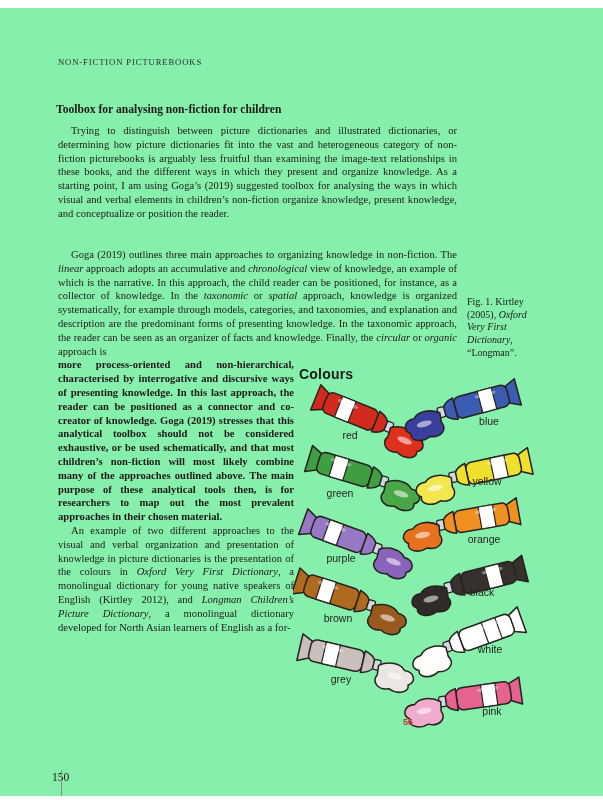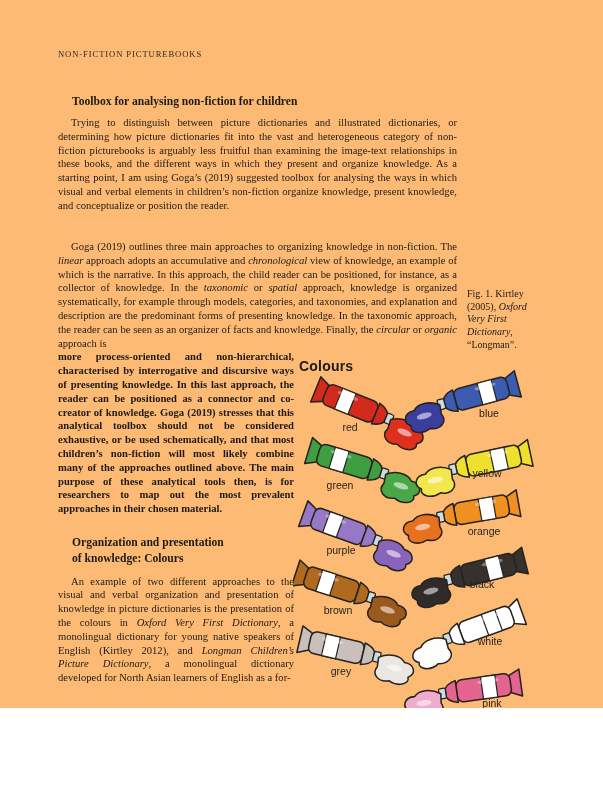--- a/index.html
+++ b/index.html
@@ -1,27 +1,27 @@
 <!DOCTYPE html>
 <html><head>
 <meta charset="utf-8">
 <style>
   * { margin:0; padding:0; box-sizing:border-box; }
   html,body { background:#ffffff; }
   .page {
-    position:relative; width:603px; height:708px; margin:0 auto;
-    background:#fdba74; overflow:hidden;
+    position:relative; width:603px; height:788px; margin:8px auto;
+    background:#86efac; overflow:hidden;
     font-family:"Liberation Serif", serif; color:#1d1a17;
   }
   .running-header {
     position:absolute; left:58px; top:49px;
     font-size:8.6px; letter-spacing:0.9px; color:#2b2b2b;
   }
   .h1 {
-    position:absolute; left:72px; top:95px;
+    position:absolute; left:56px; top:95px;
     font-size:11.6px; font-weight:bold;
   }
   .para { font-size:10.6px; line-height:13.8px; text-align:justify; }
   .indent { text-indent:13px; }
   #para1 { position:absolute; left:58px; top:116px; width:399px; }
   #left-col { position:absolute; left:58px; top:240px; width:399px; }
   #para2b { width:236px;font-weight:bold; }
   .h2 {
     font-size:11.6px; font-weight:bold; line-height:15.8px;
     margin:19px 0 8px 14px; width:236px;
@@ -53,24 +53,20 @@
 
   <div class="running-header">NON-FICTION PICTUREBOOKS</div>
 
   <div class="h1">Toolbox for analysing non-fiction for children</div>
 
   <p class="para indent" id="para1"><span>Trying to distinguish between picture dictionaries and illustrated dictionaries, or determining how picture dictionaries fit into the vast and heterogeneous category of non-fiction picturebooks is arguably less fruitful than examining the image-text relationships in these books, and the different ways in which they present and organize knowledge. As a starting point, I am using Goga’s (2019) suggested toolbox for analysing the ways in which visual and verbal elements in children’s non-fiction organize knowledge, present knowledge, and conceptualize or position the reader.</span></p>
 
   <div id="left-col">
     <p class="para indent" id="para2a"><span>Goga (2019) outlines three main approaches to organizing knowledge in non-fiction. The </span><i>linear</i><span> approach adopts an accumulative and </span><i>chronological</i><span> view of knowledge, an example of which is the narrative. In this approach, the child reader can be positioned, for instance, as a collector of knowledge. In the </span><i>taxonomic</i><span> or </span><i>spatial</i><span> approach, knowledge is organized systematically, for example through models, categories, and taxonomies, and explanation and description are the predominant forms of presenting knowledge. In the taxonomic approach, the reader can be seen as an organizer of facts and knowledge. Finally, the </span><i>circular</i><span> or </span><i>organic</i><span> approach is</span></p>
     <p class="para" id="para2b"><span>more process-oriented and non-hierarchical, characterised by interrogative and discursive ways of presenting knowledge. In this last approach, the reader can be positioned as a connector and co-creator of knowledge. Goga (2019) stresses that this analytical toolbox should not be considered exhaustive, or be used schematically, and that most children’s non-fiction will most likely combine many of the approaches outlined above. The main purpose of these analytical tools then, is for researchers to map out the most prevalent approaches in their chosen material.</span></p>
-    <div class="h2">
-      <span>Organization and presentation</span><br>
-      <span>of knowledge: Colours</span>
-    </div>
     <p class="para indent" id="para3"><span>An example of two different approaches to the visual and verbal organization and presentation of knowledge in picture dictionaries is the presentation of the colours in </span><i>Oxford Very First Dictionary</i><span>, a monolingual dictionary for young native speakers of English (Kirtley 2012), and </span><i>Longman Children’s Picture Dictionary</i><span>, a monolingual dictionary developed for North Asian learners of English as a for-</span></p>
   </div>
 
   <div class="figcaption"><span>Fig. 1. Kirtley (2005), </span><i>Oxford Very First Dictionary</i><span>, “Longman”.</span></div>
 
   <div class="figure">
     <div class="fig-title">Colours</div>
     <div class="fig-page" id="fig-page-num" style="color: rgb(200, 51, 58); text-align: right;">56</div>
   <svg width="262" height="378" viewBox="0 0 262 378">
         <g transform="translate(59,46) rotate(22) scale(0.85,0.85)">

